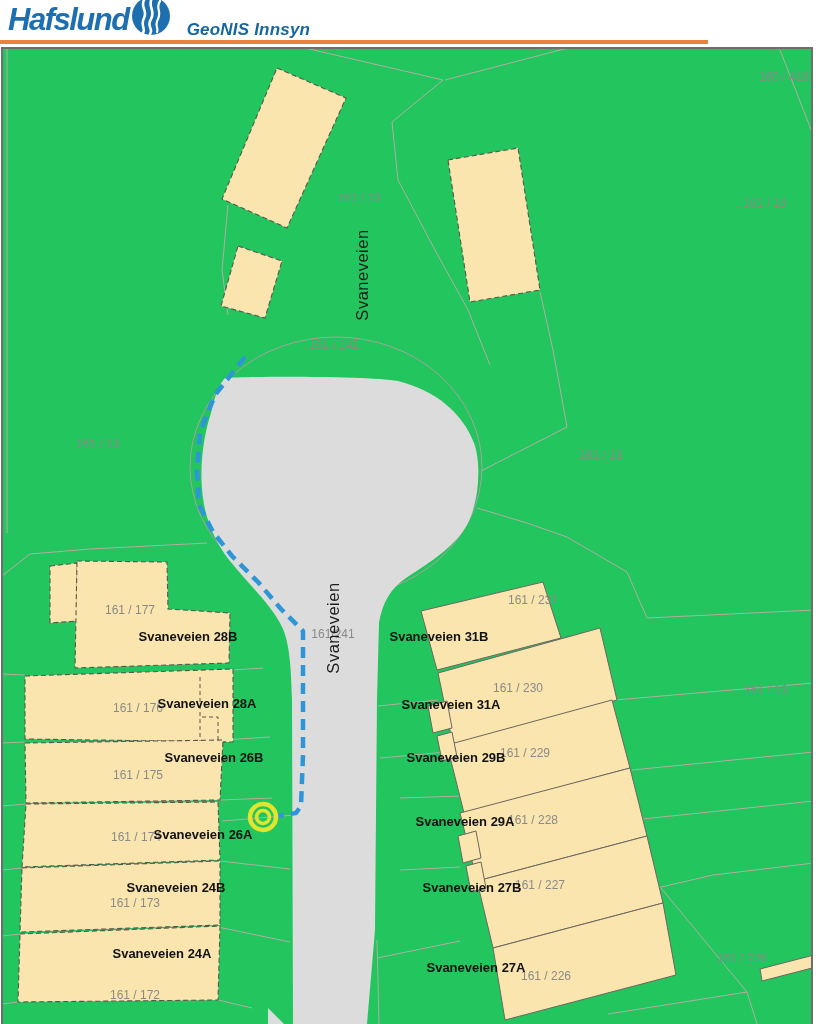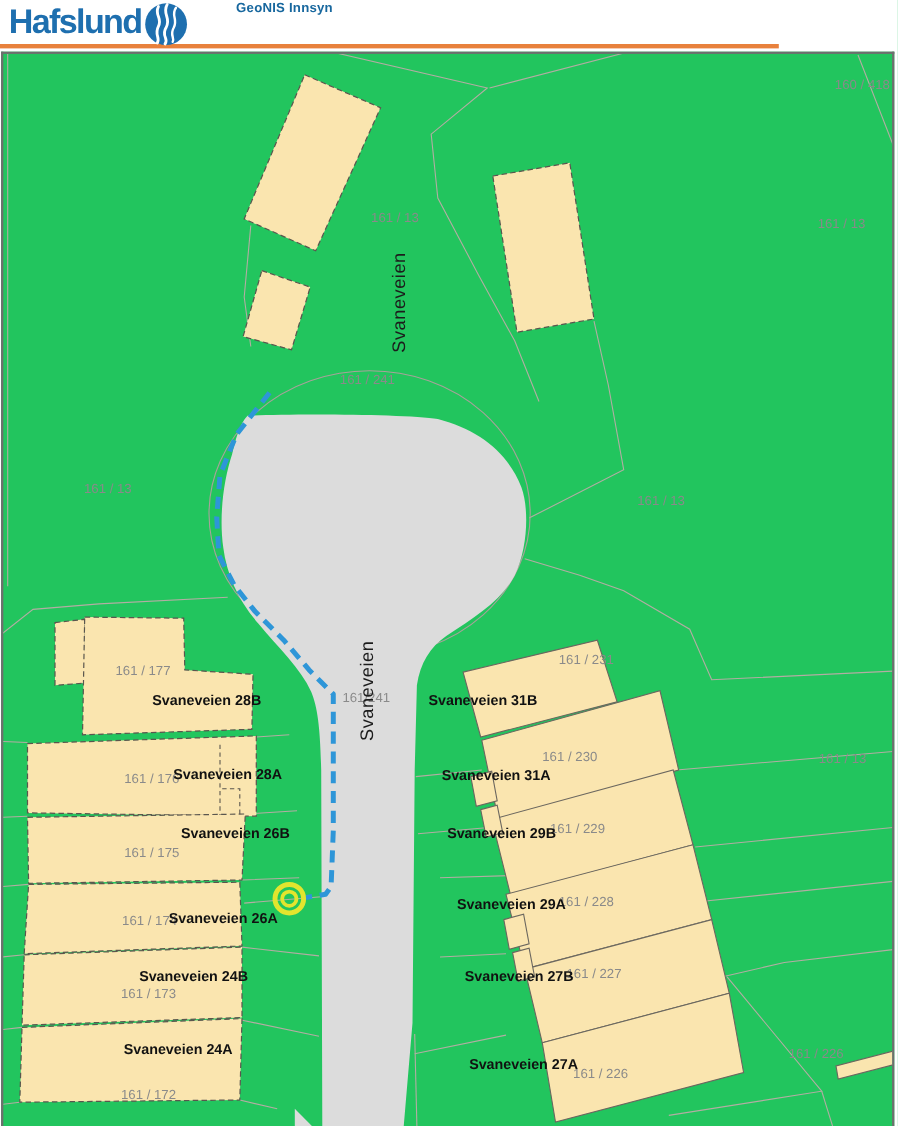--- a/index.html
+++ b/index.html
@@ -1,25 +1,25 @@
 <!DOCTYPE html>
 <html style="--brand-blue: #1E6FAF; --title-blue: #17679E; --accent-orange: #E8813C; --map-border: #6e6e6e; --parcel-line: #b3ada3; --building-fill: #FAE5AF; --building-stroke: #5a564e; --road-fill: #DCDCDC; --route-blue: #2E96D8; --marker-yellow: #E2E52E; --parcel-label: #8a8a8a; --address-label: #111111;"><head>
 <meta charset="utf-8">
 <style>
   html,body{margin:0;padding:0;background:#fff;}
   body{width:816px;height:1024px;position:relative;overflow:hidden;
        font-family:"Liberation Sans",sans-serif;}
   .header{position:absolute;left:0;top:0;width:708px;height:40px;
           border-bottom:4px solid var(--accent-orange);
-          display:flex;align-items:flex-start;background:#fff;}
+          display:flex;align-items:flex-end;background:#fff;font-style:italic;}
   .brand{font-size:31px;font-weight:bold;color:var(--brand-blue);
          letter-spacing:-1.5px;margin-left:8px;line-height:40px;}
   .logo{margin-left:2px;margin-top:2px;}
-  .apptitle{font-size:12px;font-weight:bold;color:var(--title-blue);
-            margin-left:44px;letter-spacing:.2px;}
+  .apptitle{font-size:17px;font-weight:bold;color:var(--title-blue);
+            margin-left:16px;letter-spacing:.2px;}
   .map{position:absolute;left:1px;top:47px;width:812px;height:977px;
        box-sizing:border-box;border:2px solid var(--map-border);
        border-bottom:0;background:#22c55e;}
   .map svg{display:block;}
   .plab{font-family:"Liberation Sans",sans-serif;font-size:12px;fill:var(--parcel-label);}
   .alab{font-family:"Liberation Sans",sans-serif;font-size:13px;font-weight:bold;fill:var(--address-label);}
   .slab{font-family:"Liberation Sans",sans-serif;font-size:16.5px;fill:#1c1c1c;letter-spacing:.5px;}
   .pl{stroke:var(--parcel-line);stroke-width:1;fill:none;}
   .ring{stroke:#a8a29a;stroke-width:1;fill:none;}
   .road{fill:var(--road-fill);}

